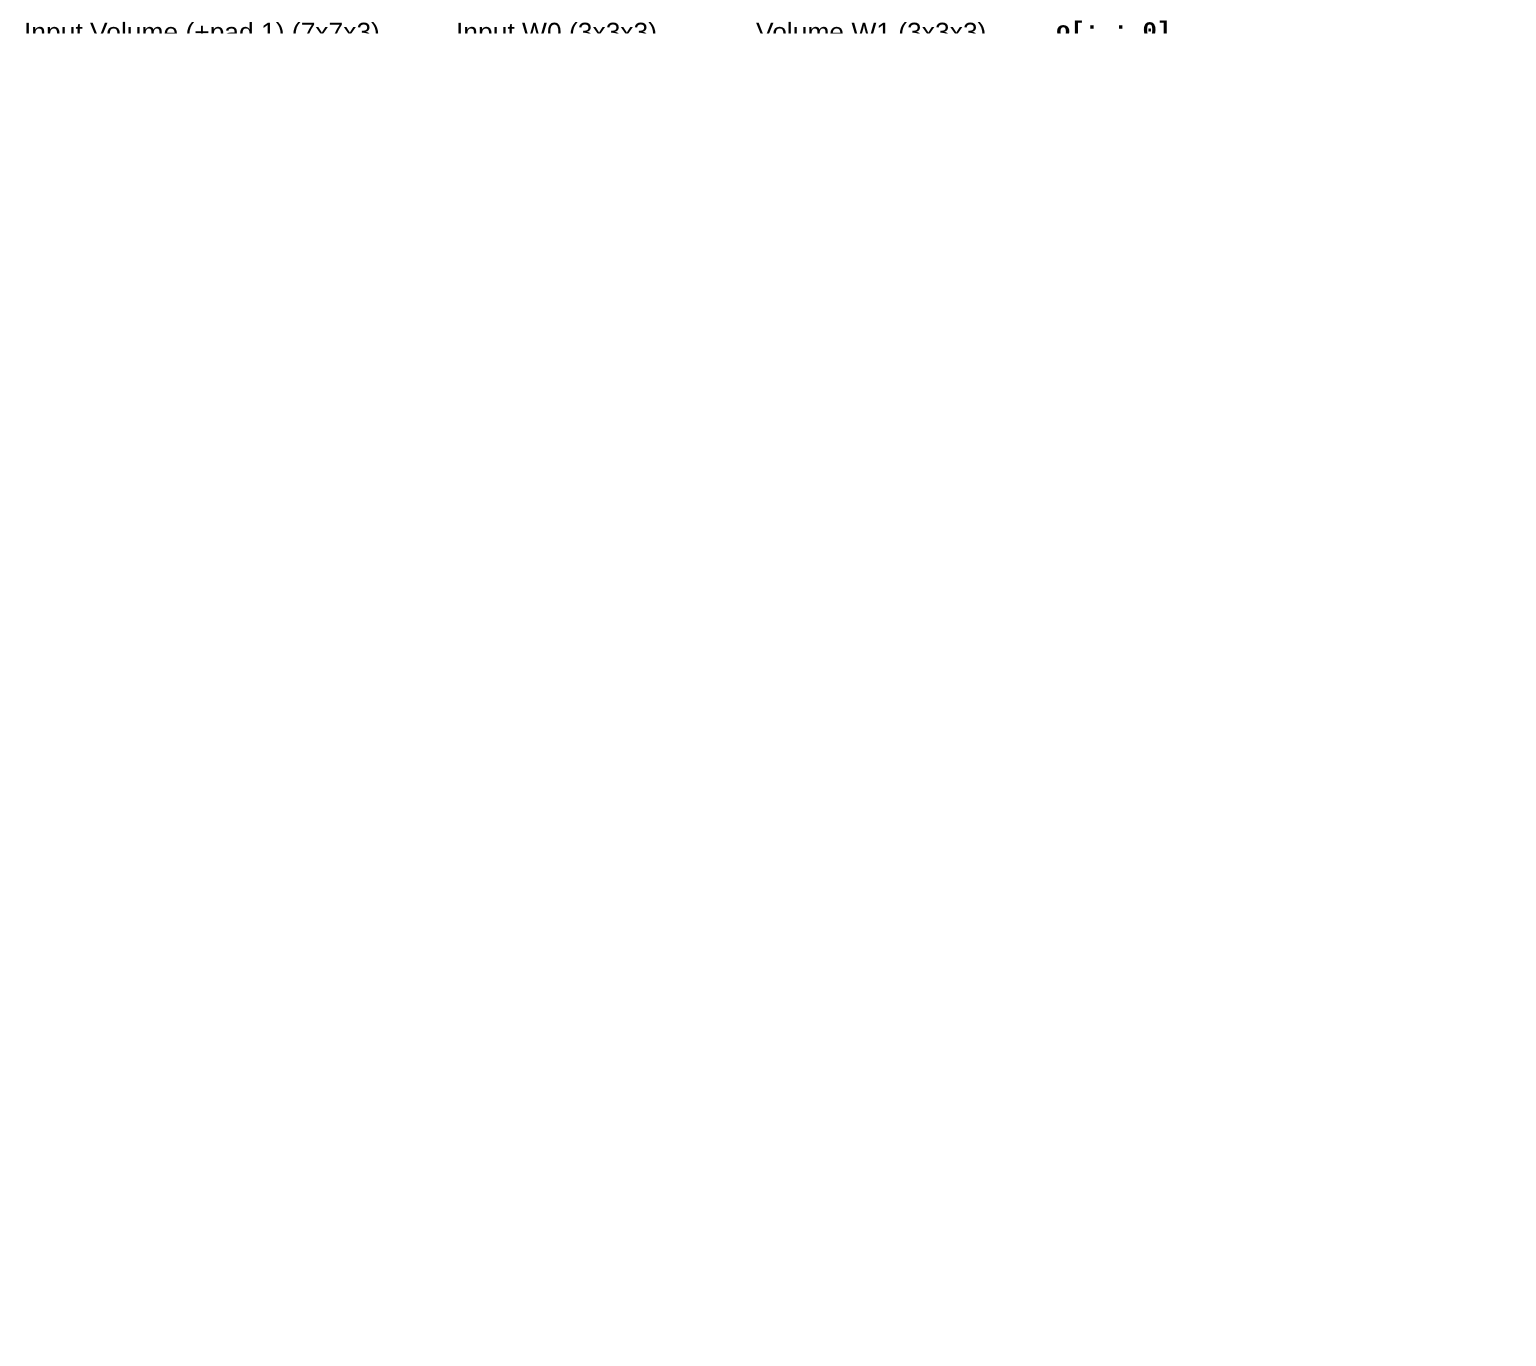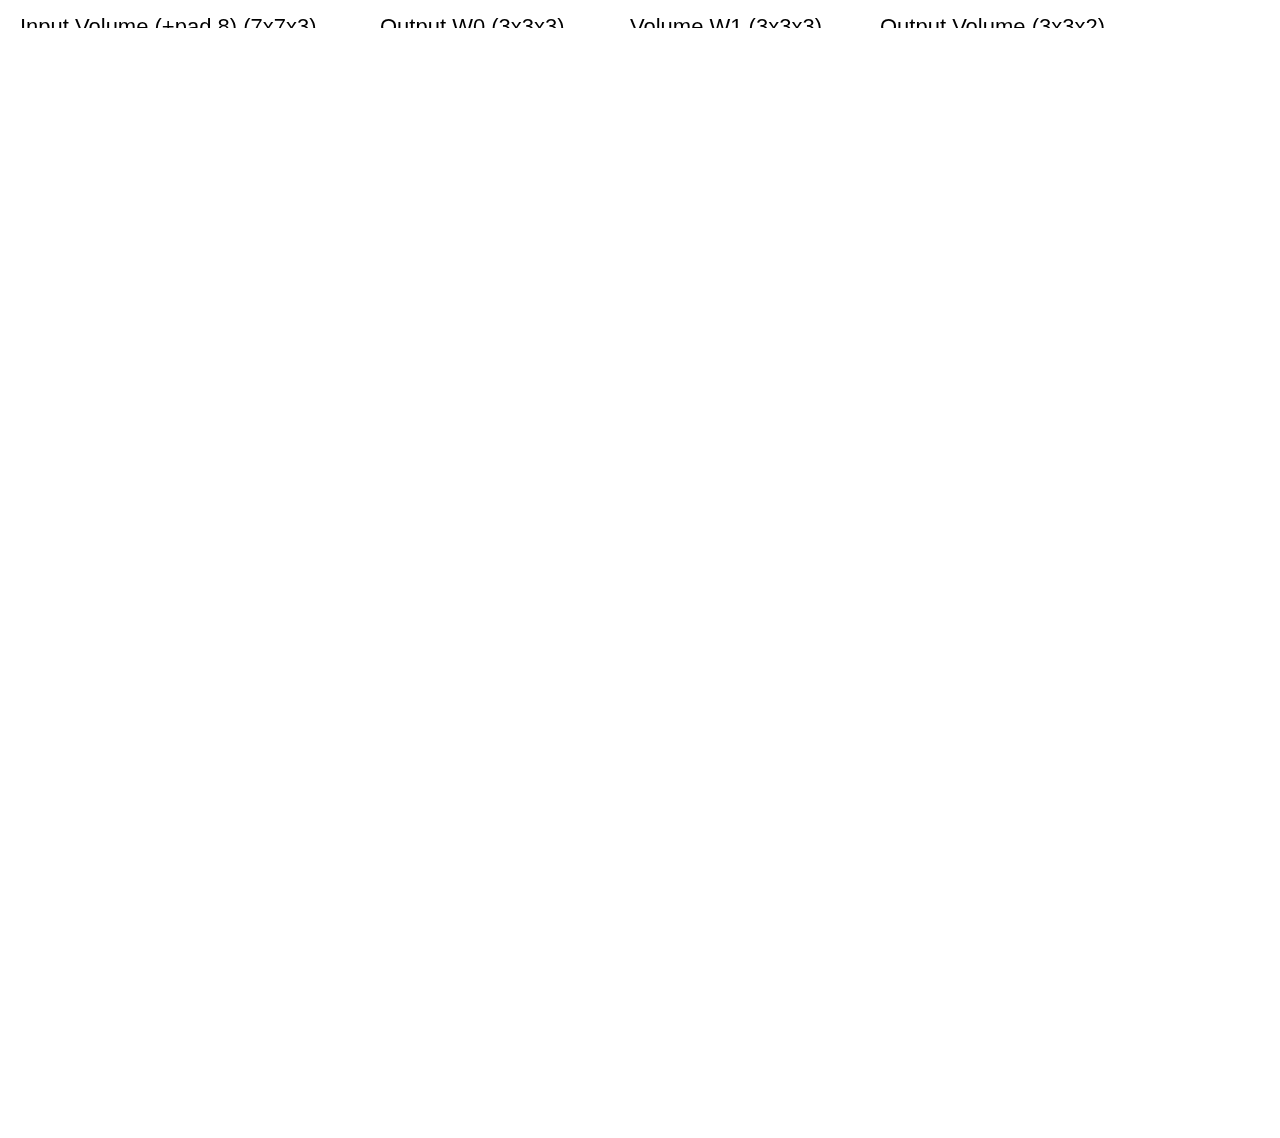--- a/index.html
+++ b/index.html
@@ -64,21 +64,21 @@
     padding: 6px 34px;
     cursor: pointer;
   }
 </style>
 </head>
 <body>
 
 <div class="stage" id="stage">
 
   <div class="col" style="left:0px">
-    <div class="col-title">Input Volume (+pad 8) (7x7x3)</div>
+    <div class="col-title">Input Volume (+pad 1) (7x7x3)</div>
     <div id="input-slices">
         <div class="slice-label">x[:,:,0]</div>
         <div class="grid">
           <div class="row">
             <div class="cell cell-gray">0</div>
             <div class="cell cell-gray">0</div>
             <div class="cell cell-gray">0</div>
             <div class="cell cell-gray">0</div>
             <div class="cell cell-gray">0</div>
             <div class="cell cell-gray">0</div>
@@ -268,21 +268,21 @@
             <div class="cell cell-gray">0</div>
             <div class="cell cell-gray hl-blue">0</div>
             <div class="cell cell-gray hl-blue">0</div>
             <div class="cell cell-gray hl-blue">0</div>
           </div>
         </div>
       </div>
   </div>
 
   <div class="col" style="left:360px">
-    <div class="col-title">Output W0 (3x3x3)</div>
+    <div class="col-title">Input W0 (3x3x3)</div>
     <div id="w0-slices">
         <div class="slice-label">w0[:,:,0]</div>
         <div class="grid">
           <div class="row">
             <div class="cell cell-pink hl-red">1</div>
             <div class="cell cell-pink hl-red">-1</div>
             <div class="cell cell-pink hl-red">1</div>
           </div>
           <div class="row">
             <div class="cell cell-pink hl-red">0</div>
@@ -402,21 +402,20 @@
     <div class="col-title" style="margin-top:10px">Bias b1 (1x1x1)</div>
     <div class="slice-label">b1[:,:,0]</div>
     <div class="grid">
         <div class="row">
       <div class="cell cell-pink">0</div>
     </div>
       </div>
   </div>
 
   <div class="col" style="left:860px">
-    <div class="col-title">Output Volume (3x3x2)</div>
     <div id="out-slices">
         <div class="slice-label">o[:,:,0]</div>
         <div class="grid">
           <div class="row">
             <div class="cell cell-wide cell-green">2</div>
             <div class="cell cell-wide cell-green">3</div>
             <div class="cell cell-wide cell-green">1</div>
           </div>
           <div class="row">
             <div class="cell cell-wide cell-green">-1</div>

